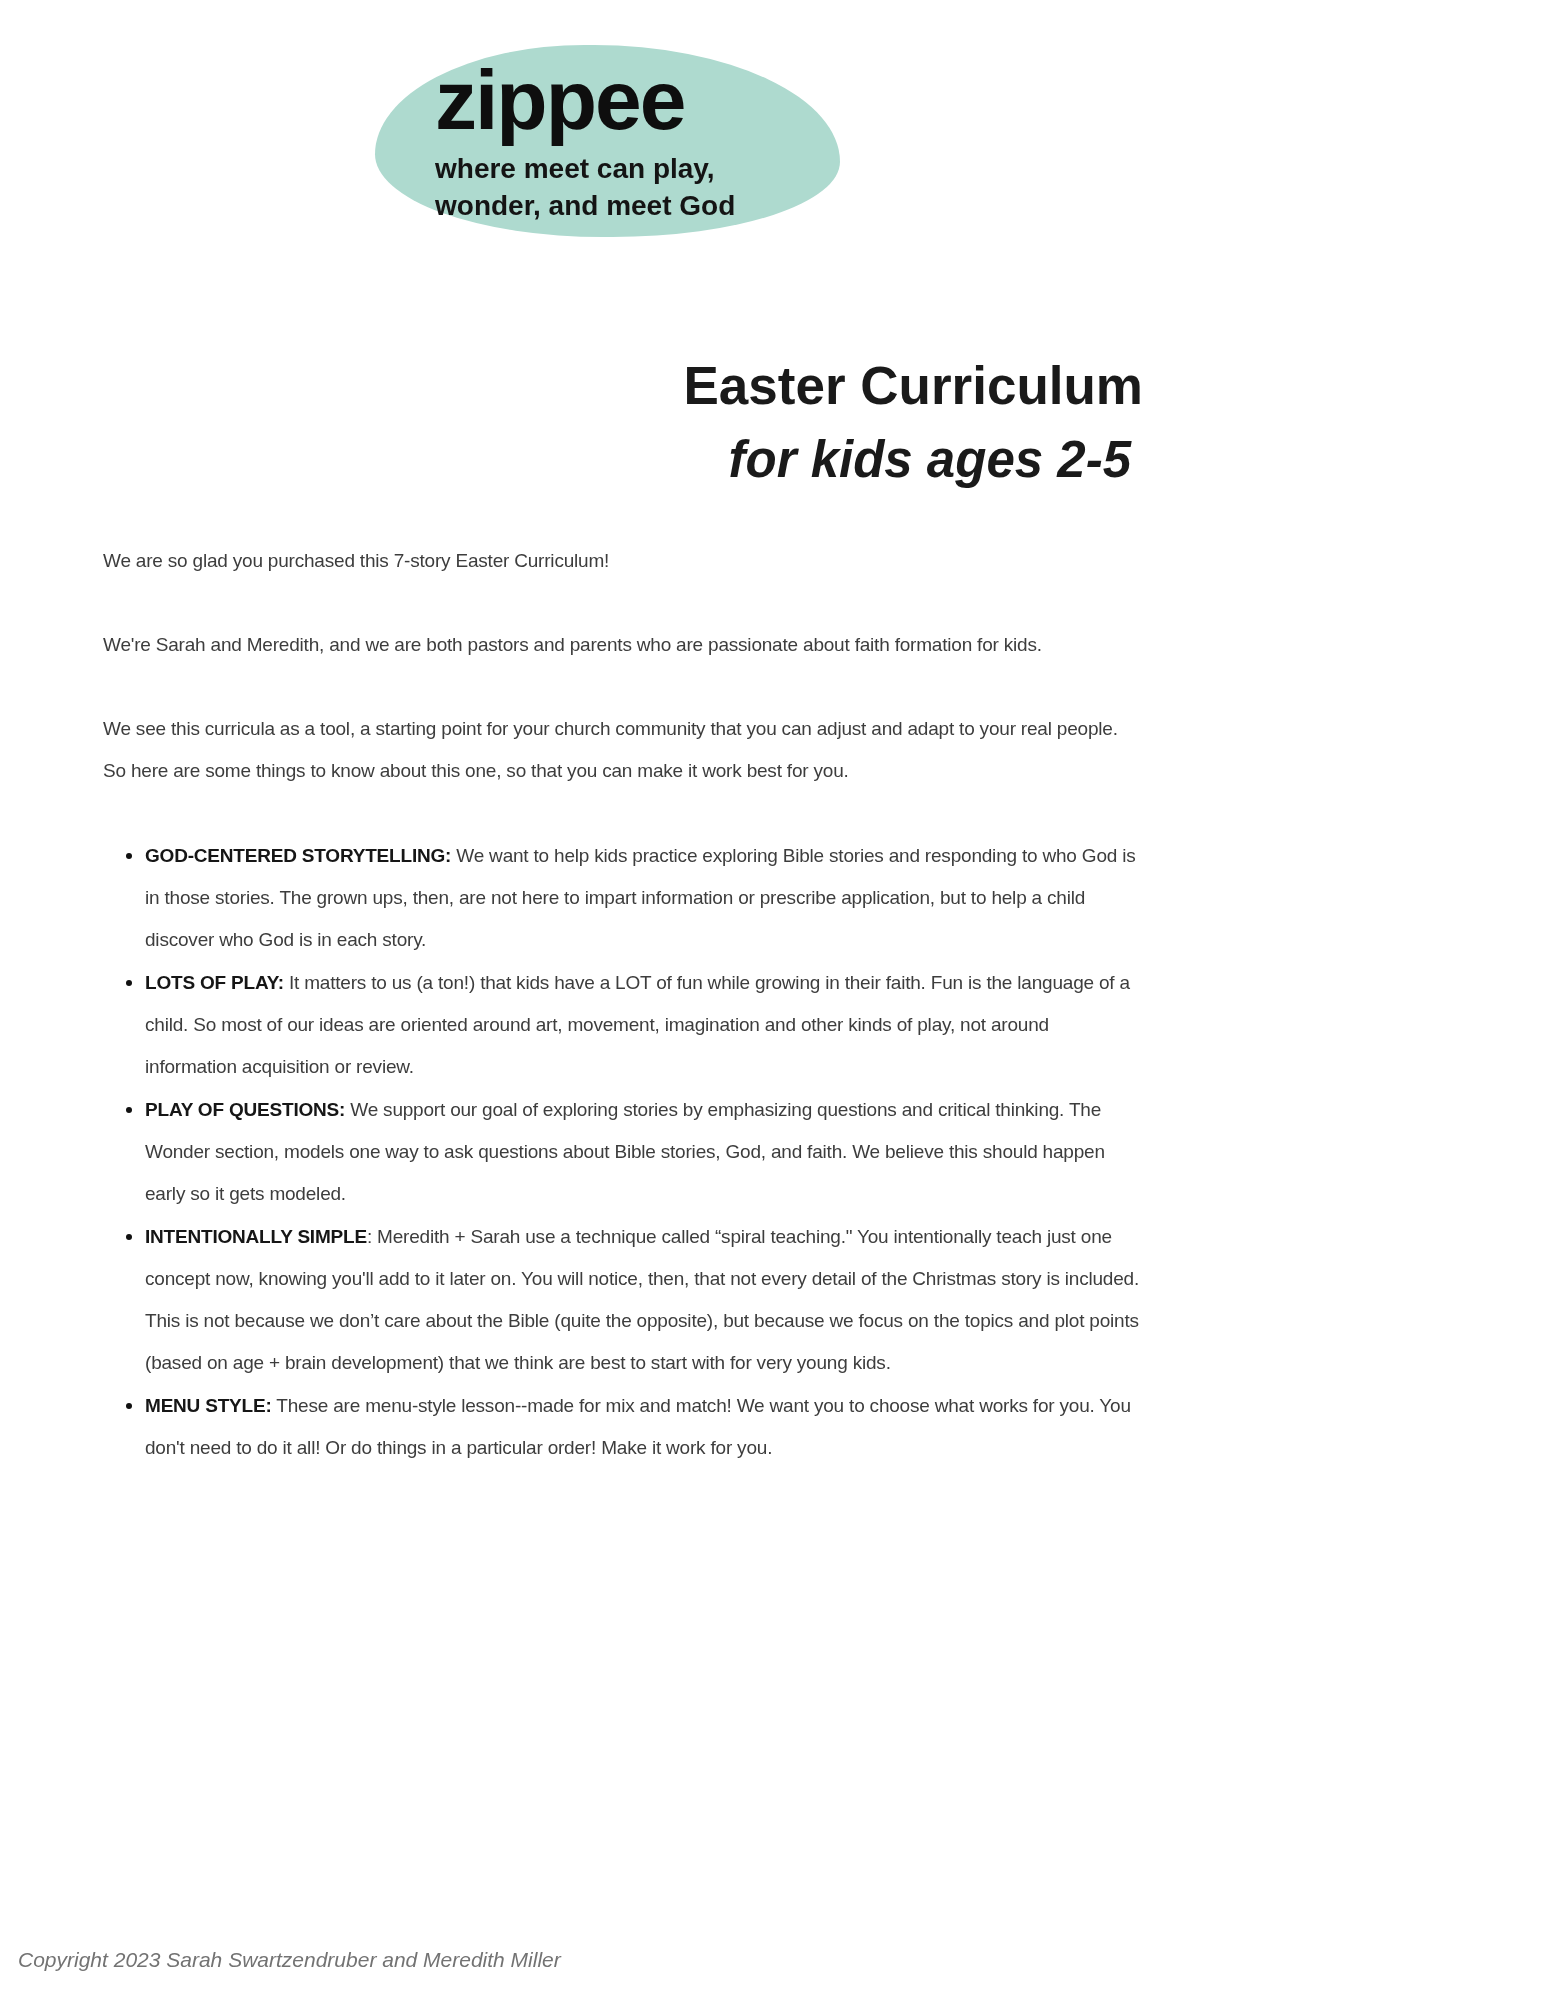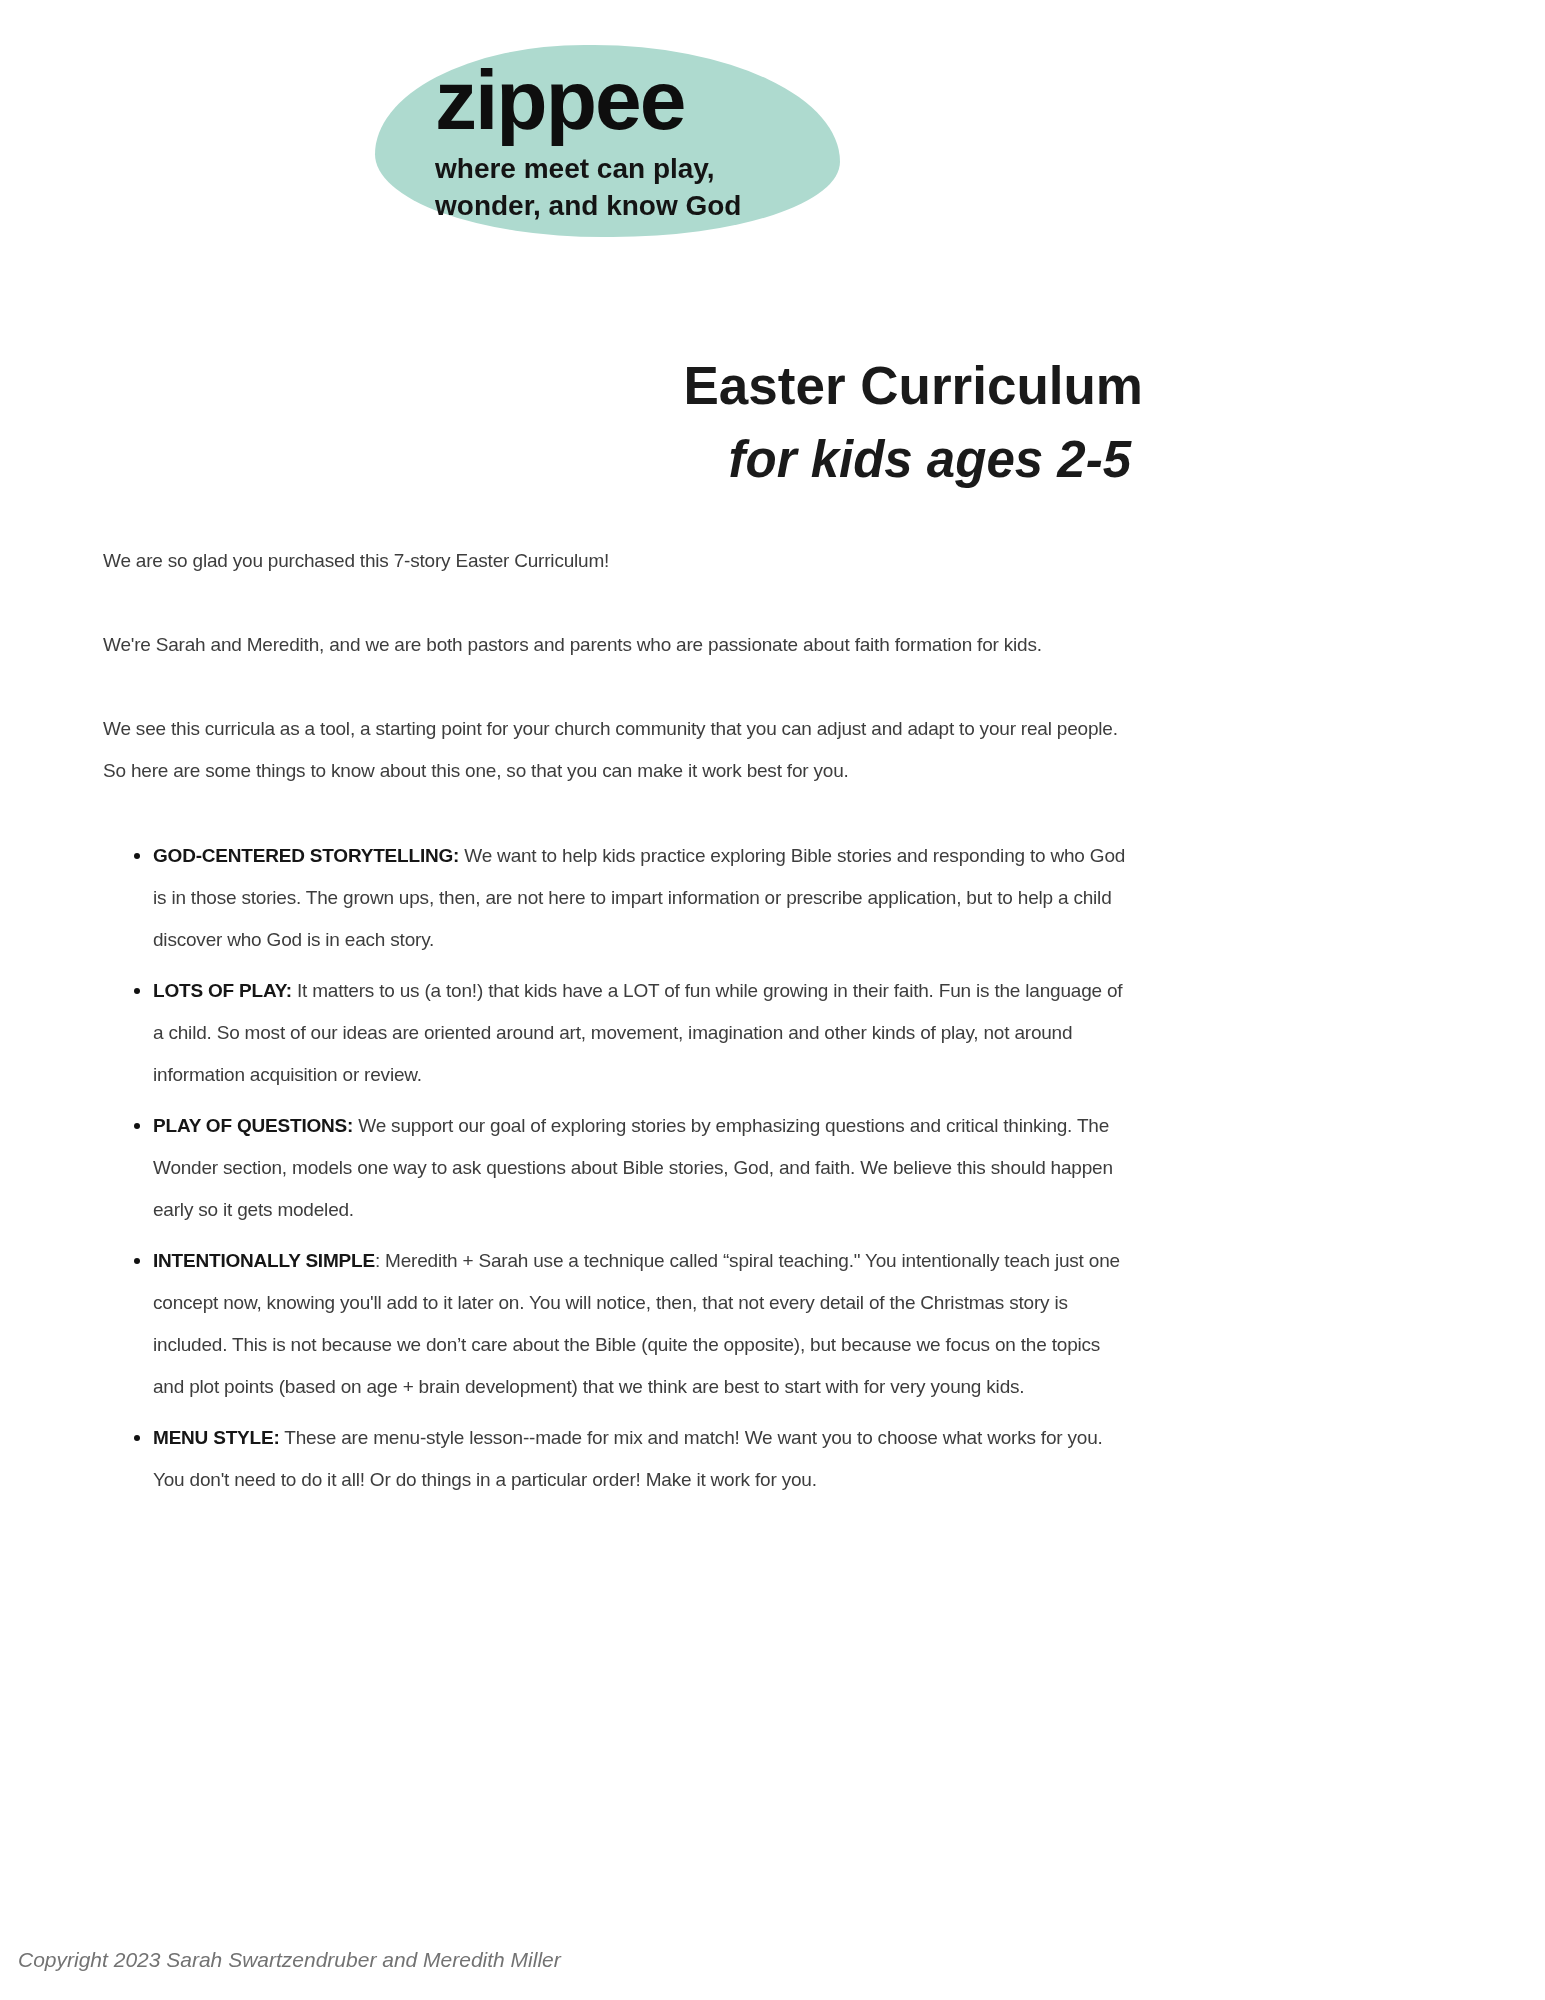--- a/index.html
+++ b/index.html
@@ -65,41 +65,41 @@
     letter-spacing: -0.2px;
     line-height: 42px;
     color: #3d3d3d;
   }
   .content p { margin: 0 0 42px 0; }
   ul.points {
     list-style: disc outside;
     margin: 0 0 42px 0;
     padding: 0 0 0 42px;
   }
-  ul.points li { margin: 8px; padding: 0; }
+  ul.points li { margin: 0; padding: 0; }
   ul.points li::marker { color: #111111; font-size: 20px; }
   .bullet-label { font-weight: 700; color: #161616; }
   .contact-line { margin: 0; }
   .footer-copyright {
     position: absolute;
     left: 18px; top: 1948px;
     font-size: 21px;
     font-style: italic;
     color: #737373;
     letter-spacing: 0;
   }
 </style>
 </head>
 <body>
 
 <div class="logo-blob" style="background: rgb(174, 218, 207);">
   <div class="logo-word">zippee</div>
   <div class="logo-tagline">
     <div>where meet can play,</div>
-    <div>wonder, and know God</div>
+    <div>wonder, and meet God</div>
   </div>
 </div>
 
 <div class="titles">
   <h1 class="title-main">Easter Curriculum</h1>
   <div class="title-sub">for kids ages 2-5</div>
 </div>
 
 <div class="content">
   <p>We are so glad you purchased this 7-story Easter Curriculum!</p>

